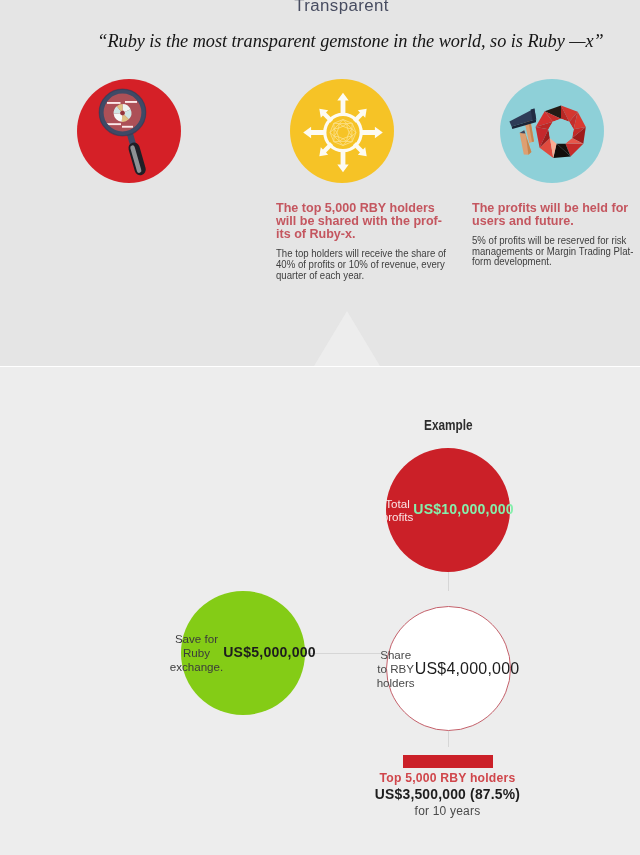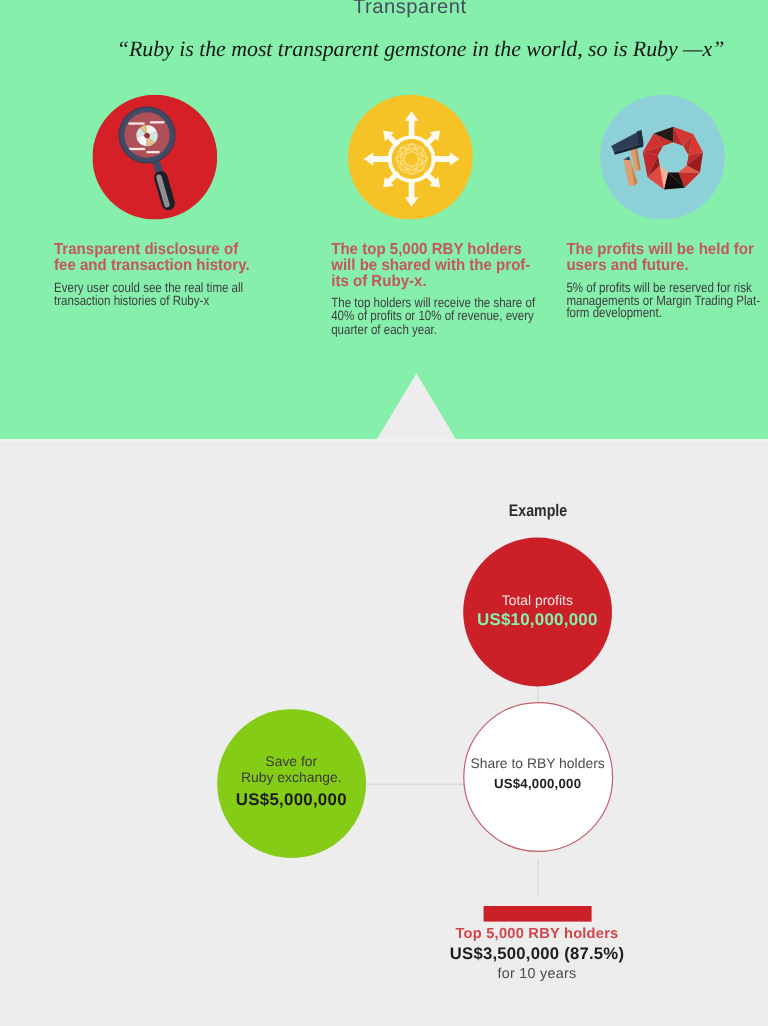--- a/index.html
+++ b/index.html
@@ -1,43 +1,43 @@
 <!DOCTYPE html>
 <html><head>
 <meta charset="utf-8">
 <style>
   html,body{margin:0;padding:0;}
   body{width:640px;height:855px;background:#ffffff;font-family:"Liberation Sans",sans-serif;overflow:hidden;position:relative;}
-  .top{position:absolute;left:0;top:0;width:640px;height:366px;background:#86efac;}
+  .top{position:absolute;left:0;top:0;width:640px;height:366px;background:#e5e5e5;}
   .title{position:absolute;left:-14px;top:-4px;width:711px;text-align:center;font-size:16.85px;line-height:20px;color:#474c60;letter-spacing:0.4px;}
   .quote{position:absolute;left:0;top:28.5px;width:701px;text-align:center;font-size:18.3px;line-height:24px;color:#151515;font-family:"Liberation Serif",serif;font-style:italic;letter-spacing:-0.05px;}
   .col{position:absolute;top:200.6px;}
   .c1{left:45px;width:205px;}
   .c2{left:260px;width:225px;margin-left:16px;}
   .c3{left:472px;width:200px;}
   .h{white-space:pre-line;color:#c4565f;font-size:13.3px;line-height:13.3px;font-weight:bold;transform:scaleX(0.944);transform-origin:left top;}
   .p{white-space:pre-line;color:#3e3e3e;font-size:11.3px;line-height:10.75px;margin-top:7.6px;transform:scaleX(0.851);transform-origin:left top;}
   .icon{position:absolute;top:79px;width:104px;height:104px;}
   .i1{left:77px;}
   .i2{left:290px;}
   .i3{left:500px;}
   .gray{position:absolute;left:0;top:366.8px;width:640px;height:489px;background:#ededed;}
   .diagram{position:absolute;left:0;top:0;width:640px;height:805px;}
   .tri{position:absolute;left:314px;top:311.3px;width:0;height:0;border-left:33.3px solid transparent;border-right:33.3px solid transparent;border-bottom:55.5px solid #ededed;}
   .ex-label{position:absolute;left:424.4px;top:417.2px;font-size:14px;font-weight:bold;color:#2c2c2c;letter-spacing:0px;transform:scaleX(0.845);transform-origin:left top;}
-  .node{position:absolute;border-radius:50%;display:flex;flex-direction:column;align-items:center;justify-content:center;text-align:center;}
+  .node{position:absolute;border-radius:50%;display:flex;flex-direction:row;align-items:center;justify-content:center;text-align:center;}
   .node-total{left:385.5px;top:447.5px;width:124.5px;height:124.5px;background:#cb2028;}
   .node-save{left:181px;top:591px;width:123.5px;height:123.5px;background:#84cc16;}
-  .node-share{left:385.5px;top:585px;width:125px;height:125px;background:#ffffff;border:1px solid #c4606a;box-sizing:border-box;}
+  .node-share{left:385.5px;top:606px;width:125px;height:125px;background:#ffffff;border:1px solid #c4606a;box-sizing:border-box;}
   .n-label{font-size:11.6px;color:#fae6e7;line-height:13px;}
   .n-value{font-size:14.1px;color:#86efac;font-weight:bold;line-height:19px;letter-spacing:0.2px;}
   .n-label2{font-size:11.6px;color:#3b3b3b;line-height:13.8px;white-space:pre-line;}
   .n-value2{font-size:14.1px;color:#1d1d1d;font-weight:bold;line-height:21px;letter-spacing:0.2px;}
   .n-label3{font-size:11.6px;color:#4a4a4a;line-height:14px;}
-  .n-value3{font-size:11px;color:#1d1d1d;font-weight:bold;line-height:21px;letter-spacing:0.2px;}
+  .n-value3{font-size:16px;color:#1d1d1d;font-weight:normal;line-height:21px;letter-spacing:0.2px;}
   .conn{position:absolute;background:#d6d6d6;}
   .conn-v1{left:447.6px;top:572px;width:1px;height:19px;}
   .conn-h{left:243px;top:652.5px;width:205px;height:1px;}
   .conn-v2{left:447.6px;top:716px;width:1px;height:31px;}
   .redbar{position:absolute;left:402.5px;top:755px;width:90.5px;height:12.5px;background:#cb2028;}
   .bot{position:absolute;left:247.5px;top:770px;width:400px;text-align:center;}
   .bot1{font-size:12.2px;font-weight:bold;color:#d0464b;line-height:16px;letter-spacing:0.2px;}
   .bot2{font-size:13.9px;font-weight:bold;color:#1d1d1d;line-height:16.5px;letter-spacing:0.2px;}
   .bot3{font-size:12px;color:#4a4a4a;line-height:16px;letter-spacing:0.2px;}
 </style>
@@ -155,26 +155,20 @@
         <polygon points="39.6,68.7 35.6,47.9 48.4,50.3" fill="#c5282c"></polygon>
         <polygon points="39.6,68.7 48.4,50.3 49.9,58.9" fill="#9c1c1c"></polygon>
         <polygon points="35.6,47.9 44.7,32.2 52.8,42.7" fill="#d3312f"></polygon>
         <polygon points="35.6,47.9 52.8,42.7 48.4,50.3" fill="#bd2725"></polygon>
         <polygon points="44.7,32.2 61,26.6 61.0,39.7" fill="#241b15"></polygon>
         <polygon points="44.7,32.2 61.0,39.7 52.8,42.7" fill="#c92f2b"></polygon>
         <polygon points="61.0,39.7 69.2,42.7 73.6,50.3 72.1,58.9 65.4,64.5 56.6,64.5 49.9,58.9 48.4,50.3 52.8,42.7" fill="#8ed0d8"></polygon>
       </g>
     </svg>
   </div>
-  <div class="col c1">
-    <div class="h">Transparent disclosure of
-fee and transaction history.</div>
-    <div class="p">Every user could see the real time all
-transaction histories of Ruby-x</div>
-  </div>
   <div class="col c2">
     <div class="h">The top 5,000 RBY holders
 will be shared with the prof-
 its of Ruby-x.</div>
     <div class="p">The top holders will receive the share of
 40% of profits or 10% of revenue, every
 quarter of each year.</div>
   </div>
   <div class="col c3">
     <div class="h">The profits will be held for

